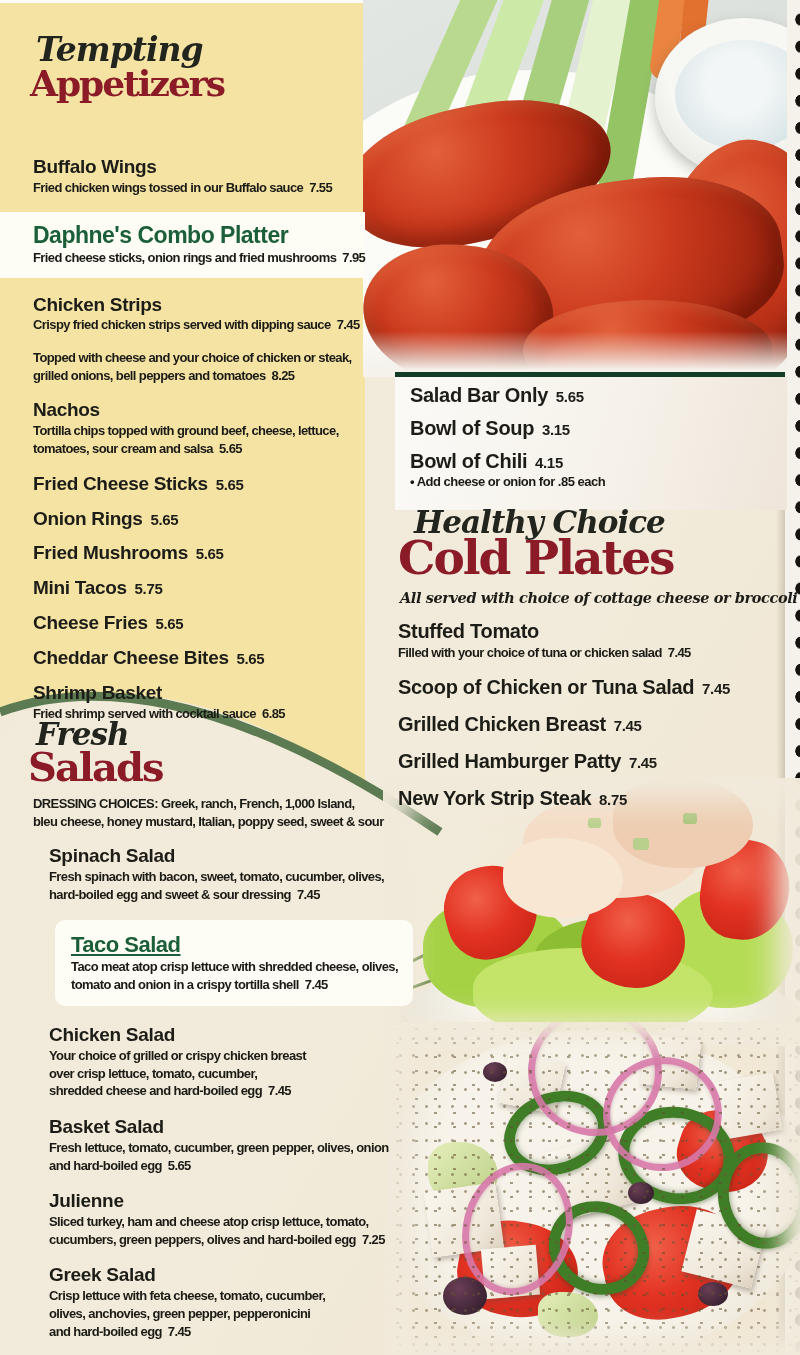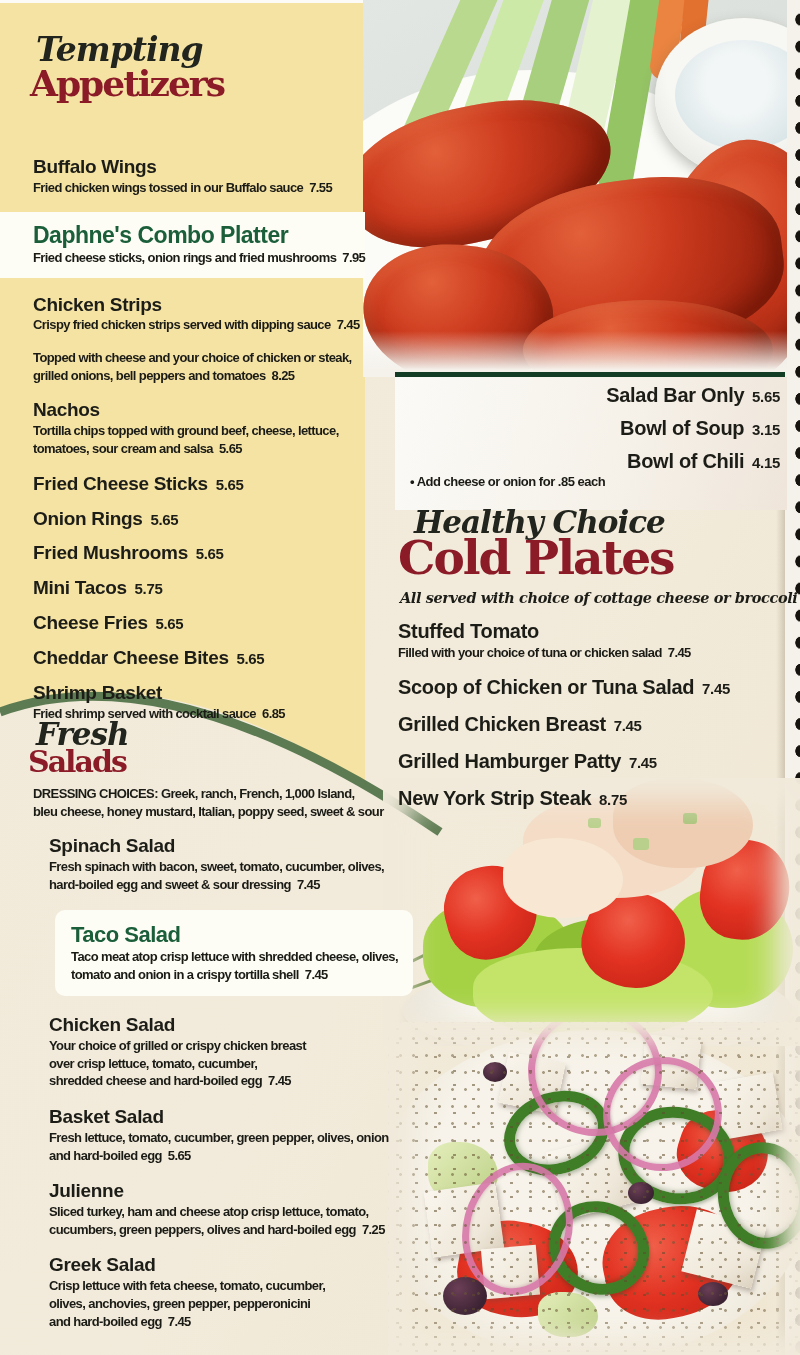--- a/index.html
+++ b/index.html
@@ -82,27 +82,27 @@
 
   #appetizer-list{position:absolute;left:33px;top:116px;width:332px;z-index:5;margin-top:40px;}
   #appetizer-list .menu-item.has-desc{margin-bottom:15px;}
   .banner{background:#fdfdf5;margin-left:-33px;padding:10px 0 11px 33px;margin-bottom:16px !important;width:365px;box-sizing:border-box;}
   .banner .item-name,.banner-rounded .item-name{color:#1b5e3a;font-size:23px;letter-spacing:-0.5px;}
 
   #salads-block{left:28px;top:716px;width:360px;}
   #salad-list{margin-top:10px;margin-left:21px;}
   #salad-list .menu-item{margin-bottom:16px;}
   .banner-rounded{background:#fdfdf5;border-radius:10px;padding:12px 12px 13px 16px;margin-left:6px;margin-bottom:18px !important;width:330px;}
-  .banner-rounded .item-name{font-size:22px;}
+  .banner-rounded .item-name{font-size:22px;text-decoration:underline;}
   .dressing{font-weight:bold;font-size:13px;color:#1b1b16;letter-spacing:-0.6px;line-height:1.4;margin:8px 0 14px 5px;}
   .dressing span{display:block;white-space:nowrap;}
 
   #sides-block{left:410px;top:384px;width:370px;}
   #sides-block .menu-item{margin-bottom:10px;}
-  #sides-block .item-name{font-size:20px;text-align:right;}
+  #sides-block .item-name{font-size:20px;}
 
   #coldplates-block{left:398px;top:504px;width:390px;}
   .subtitle{font-family:"DejaVu Serif",serif;font-style:italic;font-weight:bold;font-size:14.5px;
     color:#1d1d18;letter-spacing:-0.4px;margin:8px 0 14px 2px;white-space:nowrap;}
   #coldplate-list .menu-item{margin-bottom:14px;}
   #coldplate-list .item-name{font-size:20px;}
 </style>
 </head>
 <body>
 
@@ -285,21 +285,21 @@
           <div class="item-name">Grilled Hamburger Patty<span class="price">&nbsp;&nbsp;7.45</span></div>
         </div>
         <div class="menu-item">
           <div class="item-name">New York Strip Steak<span class="price">&nbsp;&nbsp;8.75</span></div>
         </div>
       </div>
   </div>
 
   <div class="text-block" id="salads-block">
     <div class="kicker" style="font-size:31px;margin-left:8px;">Fresh</div>
-    <div class="big-title" style="font-size:30px;margin-top:-5px;">Salads</div>
+    <div class="big-title" style="font-size:40px;margin-top:-5px;">Salads</div>
     <div class="dressing">
       <span>DRESSING CHOICES: Greek, ranch, French, 1,000 Island,</span>
       <span>bleu cheese, honey mustard, Italian, poppy seed, sweet &amp; sour</span>
     </div>
     <div id="salad-list">
         <div class="menu-item has-desc">
           <div class="item-name">Spinach Salad</div>
           <div class="item-desc">
             <span>Fresh spinach with bacon, sweet, tomato, cucumber, olives,</span>
             <span>hard-boiled egg and sweet &amp; sour dressing&nbsp;&nbsp;7.45</span>

